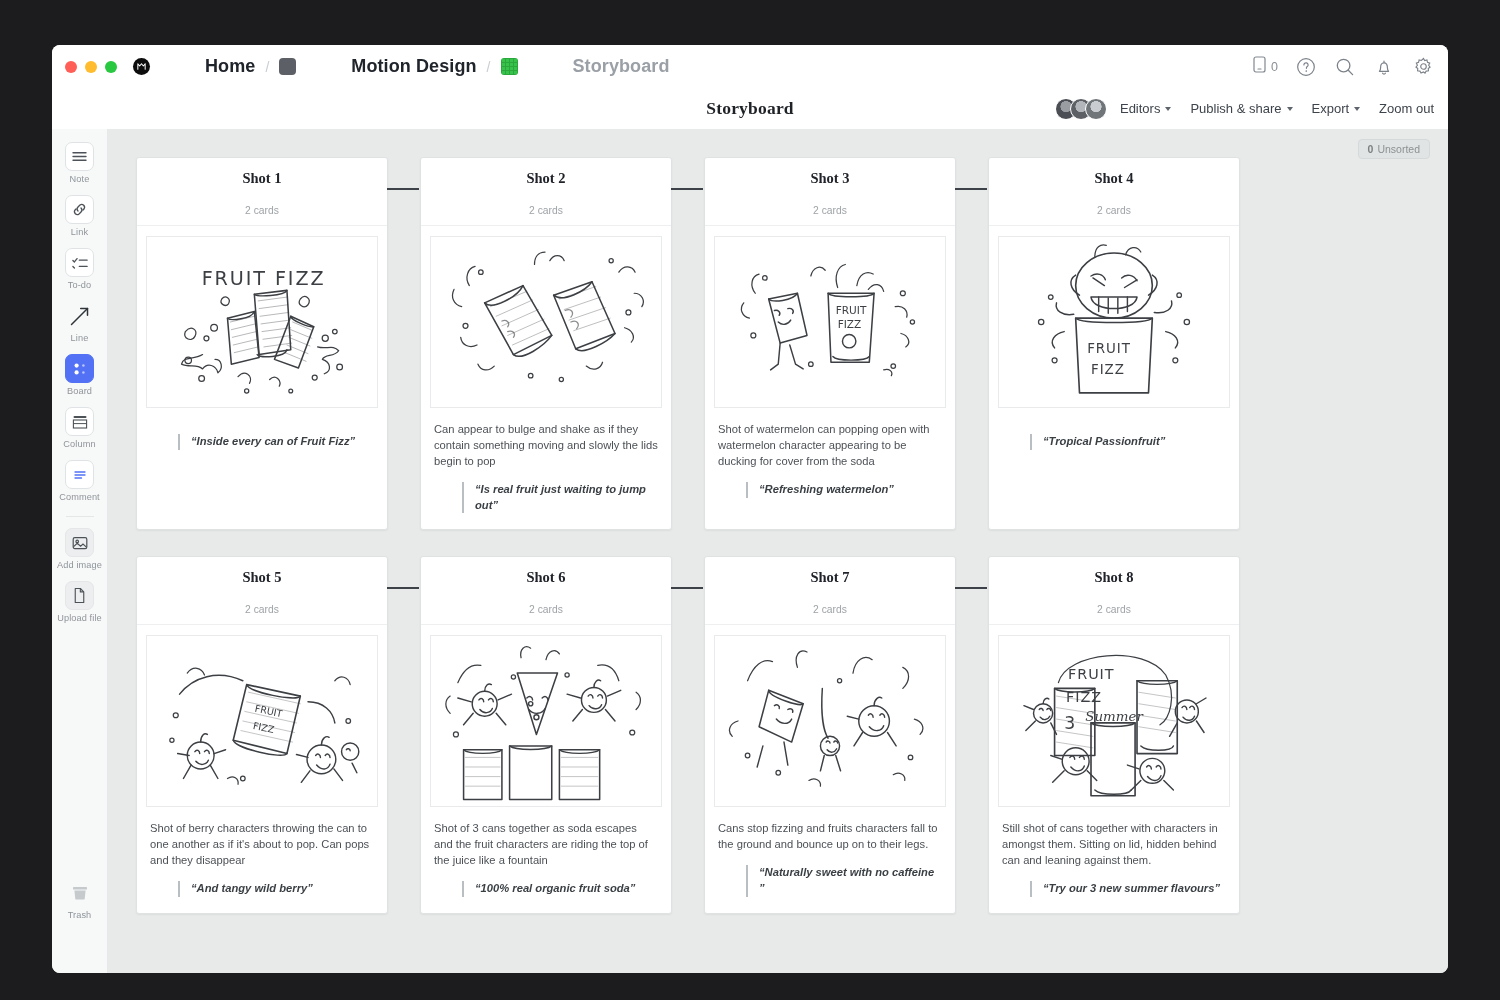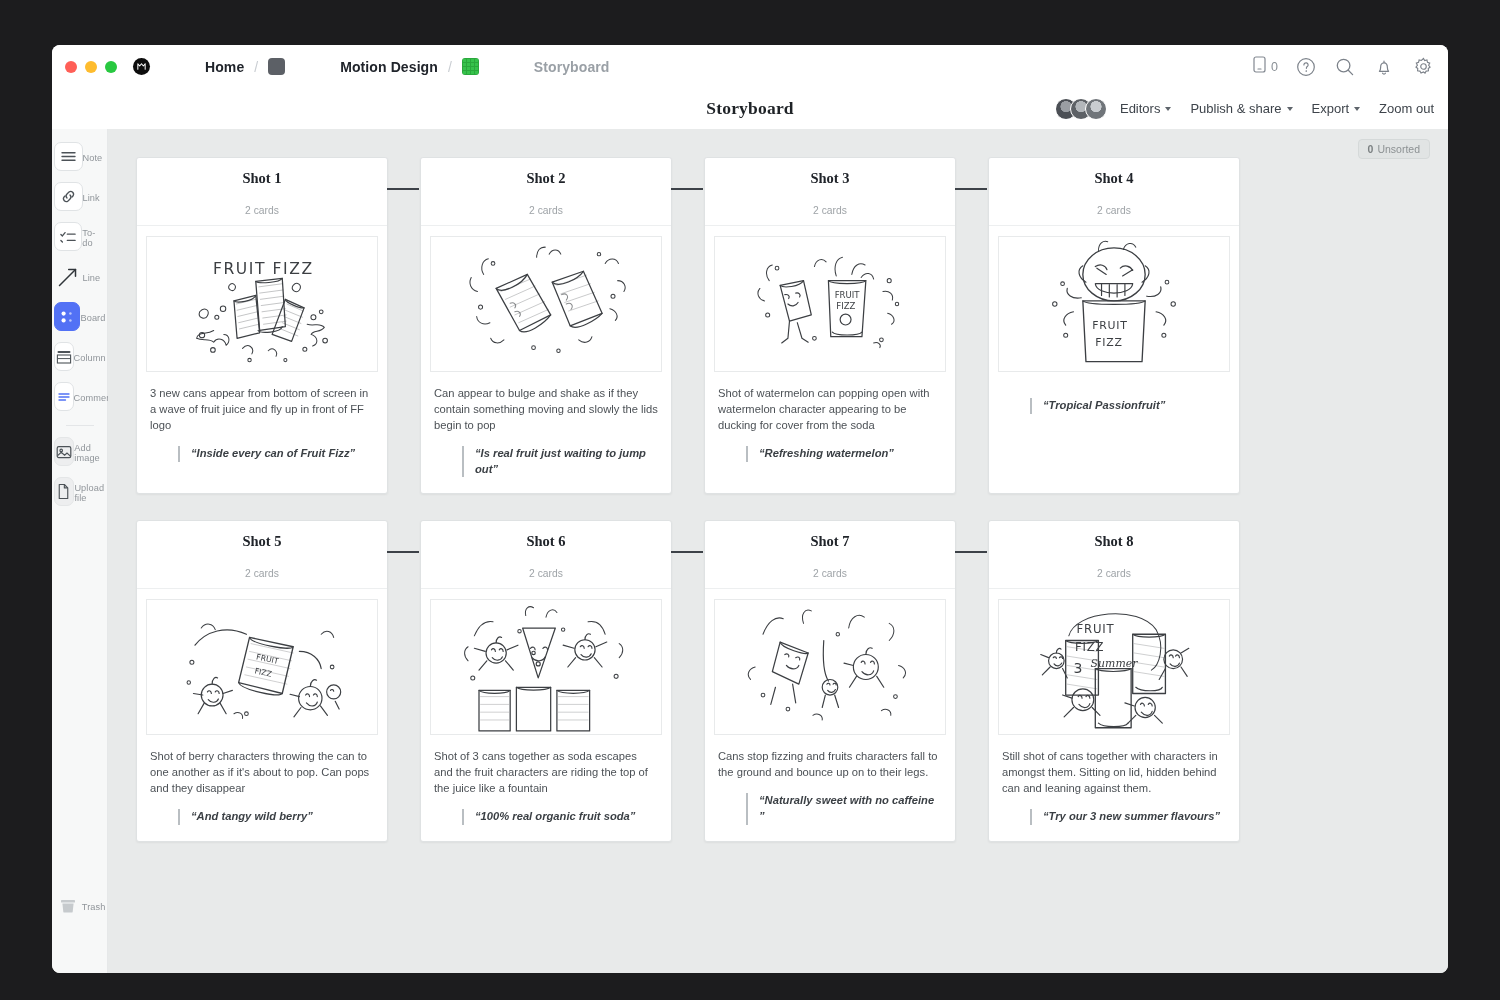--- a/index.html
+++ b/index.html
@@ -28,21 +28,21 @@
     position: relative;
   }
   .traffic { display: flex; gap: 8px; align-items: center; margin-right: 16px; }
   .dot { width: 12px; height: 12px; border-radius: 50%; }
   .dot.r { background: #ff5f57; }
   .dot.y { background: #febc2e; }
   .dot.g { background: #28c840; }
 
   .crumbs { display: flex; align-items: center; gap: 9px; }
   .crumb { display: flex; align-items: center; gap: 8px; }
-  .crumb-label { font-size: 14px; font-weight: bold; color: #20242b; letter-spacing: .1px; padding-left: 47px;}
+  .crumb-label { font-size: 18px; font-weight: bold; color: #20242b; letter-spacing: .1px; padding-left: 47px;}
   .crumb-label.muted { color: #9aa0a6; font-weight: bold; }
   .crumb-sep { color: #c9cdd2; font-size: 14px; margin: 0 1px; }
   .cr-icon { width: 17px; height: 17px; border-radius: 4px; display: flex; align-items: center; justify-content: center; }
   .cr-icon.home { background: #0d0d0d; border-radius: 50%; }
   .cr-icon.gray { background: #5c6066; border-radius: 4px; }
   .cr-icon.green { background: #36c24b; border-radius: 3px;
      background-image: linear-gradient(#2aa83c 1px, transparent 1px), linear-gradient(90deg,#2aa83c 1px, transparent 1px);
      background-size: 4px 4px; }
 
   .top-right { margin-left: auto; display: flex; align-items: center; gap: 17px; }
@@ -84,21 +84,21 @@
 
   
   .sidebar {
     width: 56px; min-width: 56px;
     background: #f7f8f8;
     border-right: 1px solid #e6e8e9;
     display: flex; flex-direction: column; align-items: center;
     padding-top: 13px;
     position: relative;
   }
-  .tool { width: 52px; display: flex; align-items: center; margin-bottom: 11px; cursor: pointer; }
+  .tool { width: 52px; display: flex; flex-direction: column; align-items: center; margin-bottom: 11px; cursor: pointer; }
   .tool-ico {
     width: 29px; height: 29px; border-radius: 7px;
     background: #fff; border: 1px solid #e0e3e5;
     display: flex; align-items: center; justify-content: center;
     color: #4c5257;
   }
   .tool-ico.plain { background: transparent; border: none; }
   .tool-ico.active { background: #5271f5; border-color: #5271f5; color: #fff; }
   .tool-ico.flat { background: #edeeef; border-color: #e4e6e7; }
   .tool-lbl { font-size: 9.2px; color: #90959a; margin-top: 3px; letter-spacing: .1px; }
@@ -127,21 +127,21 @@
     display: flex; flex-direction: column;
     position: relative;
   }
   .card-head { padding: 12px 8px 9px; text-align: center; border-bottom: 1px solid #edeff0; }
   .card-title {
     font-family: "Liberation Serif", "DejaVu Serif", serif;
     font-size: 14.5px; font-weight: bold; color: #20242a;
   }
   .card-sub { font-size: 10.3px; color: #9ea3a7; margin-top: 18px; }
   .thumb {
-    margin: 10px 9px 0; height: 136px;
+    margin: 10px 9px 0; height: 172px;
     border: 1px solid #e8eaeb; background: #fff;
     overflow: hidden; position: relative;
   }
   .thumb svg { display: block; width: 100%; height: 100%; }
   .card-body { padding: 13px 13px 16px; }
   .desc { font-size: 11.2px; line-height: 1.43; color: #4c5156; }
   .quote {
     margin-top: 13px; padding-left: 11px;
     border-left: 2.5px solid #b9bec2;
     font-size: 11.2px; font-style: italic; font-weight: bold; color: #3a3f44;
@@ -430,21 +430,20 @@
                     <circle cx="201" cy="133" r="3"></circle>
                   <path d="M78 62c4-5 10 0 7 5-3 4-10 0-7-5z"></path>
                   <path d="M160 62c5-6 12 0 8 6-4 5-12 0-8-6z"></path>
                   <circle cx="104" cy="158" r="2.2"></circle>
                     <circle cx="150" cy="158" r="2"></circle>
                 </g>
               </g>
             </svg>
           </div>
           <div class="card-body">
-            <div class="desc">3 new cans appear from bottom of screen  in a wave of fruit juice and fly up in front of FF logo</div>
             <div class="quote">“Inside every can of Fruit Fizz”</div>
           </div>
         </div>
 
         <div class="card">
           <div class="conn"></div>
           <div class="card-head">
             <div class="card-title">Shot 2</div>
             <div class="card-sub">2 cards</div>
           </div>

